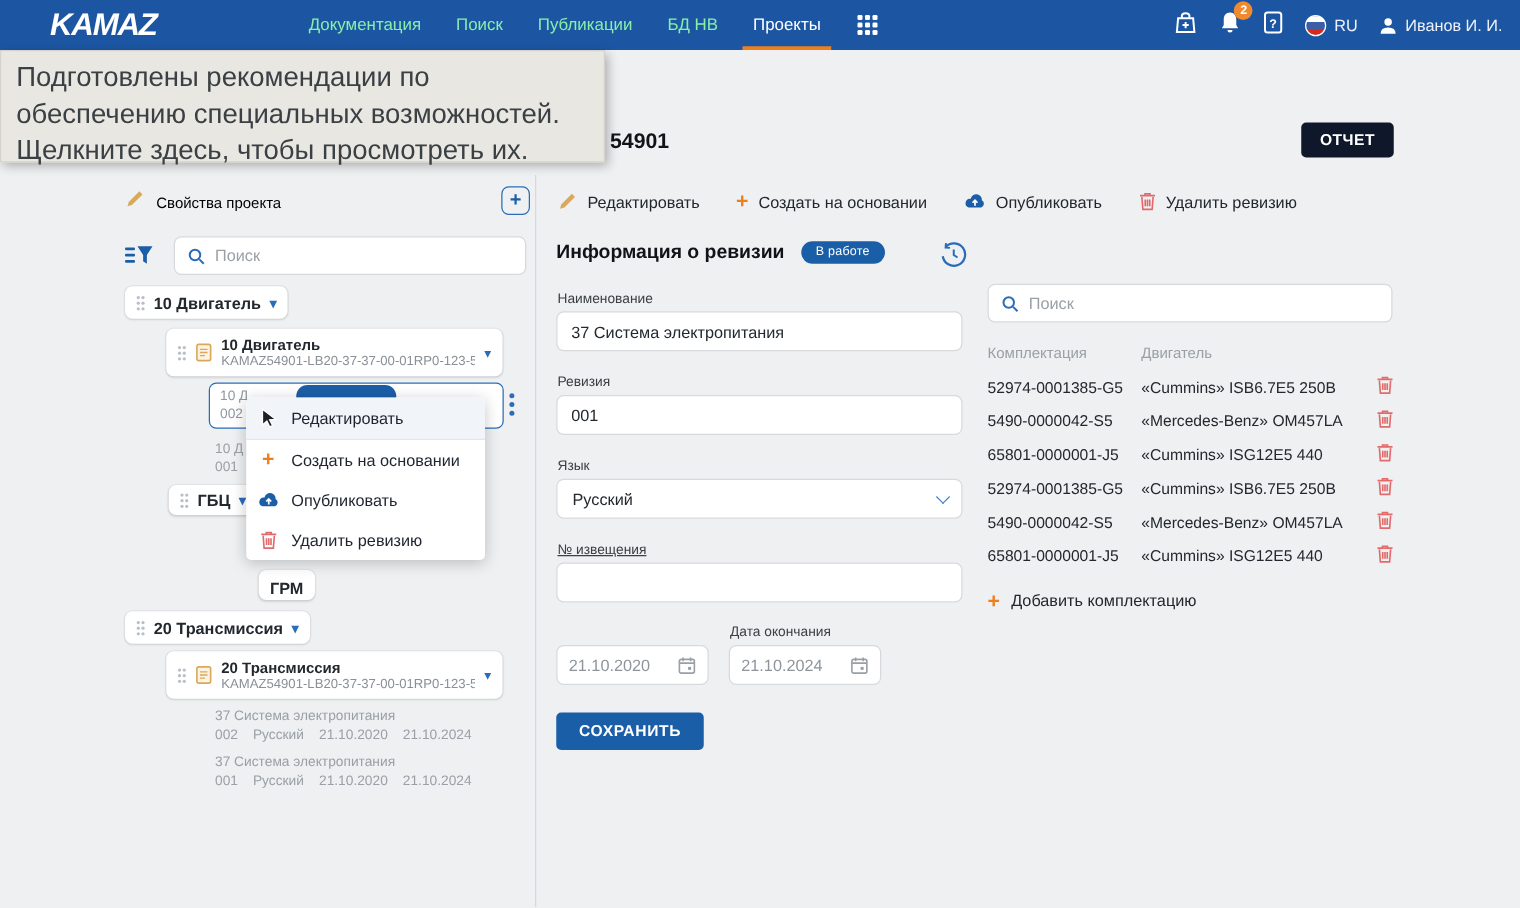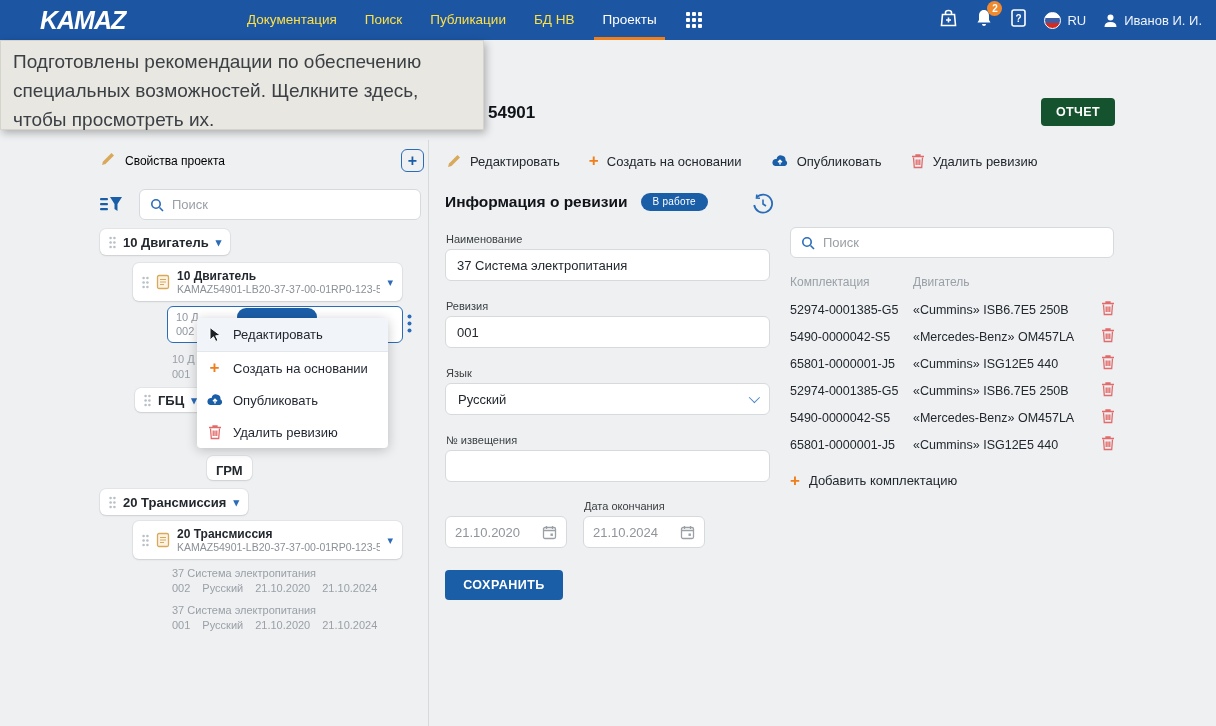--- a/index.html
+++ b/index.html
@@ -16,21 +16,21 @@
     position:absolute; left:0; top:0; width:1216px; height:40px;
     background:#1c55a2; display:flex; align-items:center;
   }
   .brand {
     position:absolute; left:40px; top:6px;
     color:#fff; font-weight:800; font-style:italic;
     font-size:25px; letter-spacing:-1px;
   }
   .nav-items { position:absolute; left:245px; top:0; height:40px; display:flex; gap:24px; align-items:center; }
   .nav-item {
-    color:#fde047; font-size:13.5px; height:40px; line-height:40px; padding:0 2px;
+    color:#86efac; font-size:13.5px; height:40px; line-height:40px; padding:0 2px;
     position:relative; cursor:default; white-space:nowrap;
   }
   .nav-item.active { color:#ffffff; }
   .nav-item.active::after {
     content:""; position:absolute; left:-6px; right:-6px; bottom:0; height:3px; background:#ef7f1a;
   }
   .grid-icon { margin-left:2px; width:18px; height:18px; }
   .nav-right { position:absolute; right:14px; top:0; height:40px; display:flex; align-items:center; gap:17px; }
   .bell-wrap { position:relative; }
   .badge {
@@ -38,27 +38,27 @@
     background:#f1892d; color:#fff; font-size:10px; font-weight:bold;
     display:flex; align-items:center; justify-content:center; padding:0 3px;
   }
   .lang-wrap, .user-wrap { display:flex; align-items:center; gap:6px; color:#eef3fb; font-size:13px;justify-content:flex-end; }
   .flag { width:17px; height:17px; border-radius:50%; overflow:hidden; border:1px solid #fff; background:linear-gradient(#ffffff 33%, #3d5da7 33%, #3d5da7 66%, #d52b1e 66%); }
   
   .tooltip {
     position:absolute; left:0; top:40px; width:484px; height:90px; z-index:60;
     background:#e9e7e2; border:1px solid #d6d3cc;
     box-shadow:2px 3px 8px rgba(0,0,0,.28);
-    padding:6px 12px; color:#3b4045; font-size:19px; line-height:29px;
+    padding:6px 12px; color:#3b4045; font-size:22px; line-height:29px;
   }
   
   .page-title { position:absolute; left:488px; top:103px; font-size:17px; font-weight:bold; color:#101317; }
   .btn-report {
     position:absolute; left:1041px; top:98px; width:74px; height:28px;
-    background:#14532d; color:#fff; border:none; border-radius:4px;
+    background:#0f172a; color:#fff; border:none; border-radius:4px;
     font-size:12.5px; font-weight:bold; letter-spacing:.4px; font-family:inherit;
   }
   .vdivider { position:absolute; left:428px; top:140px; width:1px; height:586px; background:#d7dadd; }
   
   .sb-title-row { position:absolute; left:100px; top:151px; display:flex; align-items:center; gap:9px; }
   .sb-title { font-size:12px; color:#000000; }
   .btn-add {
     position:absolute; left:401px; top:149px; width:23px; height:23px;
     border:1.5px solid #2b6cb8; border-radius:6px; background:transparent;
     color:#1b5ea8; font-size:16px; font-weight:bold; line-height:19px; text-align:center; font-family:inherit;
@@ -501,21 +501,21 @@
 
 <div class="f-label" style="top:300px;">Ревизия</div>
 <input class="f-input" style="top: 316px;" value="001">
 
 <div class="f-label" style="top:367px;">Язык</div>
 <div class="selectbox">
   <span>Русский</span>
   <span class="chev"></span>
 </div>
 
-<div class="f-label" style="top:434px;">№ извещения</div>
+<div class="f-label" style="top:434px;text-decoration:underline;">№ извещения</div>
 <input class="f-input" style="top: 450px;" value="">
 
 <div class="f-label" style="top:500px;margin-top:20px;">Дата начала</div>
 <div class="f-label" style="left:584px; top:500px;">Дата окончания</div>
 
 <div class="datebox" style="left:445px;">
   <span>21.10.2020</span>
   <svg width="15" height="15" viewBox="0 0 15 15">
       <g fill="none" stroke="#9aa0a6" stroke-width="1.3">
     <rect x="1.5" y="2.5" width="12" height="11" rx="1.5"></rect>

